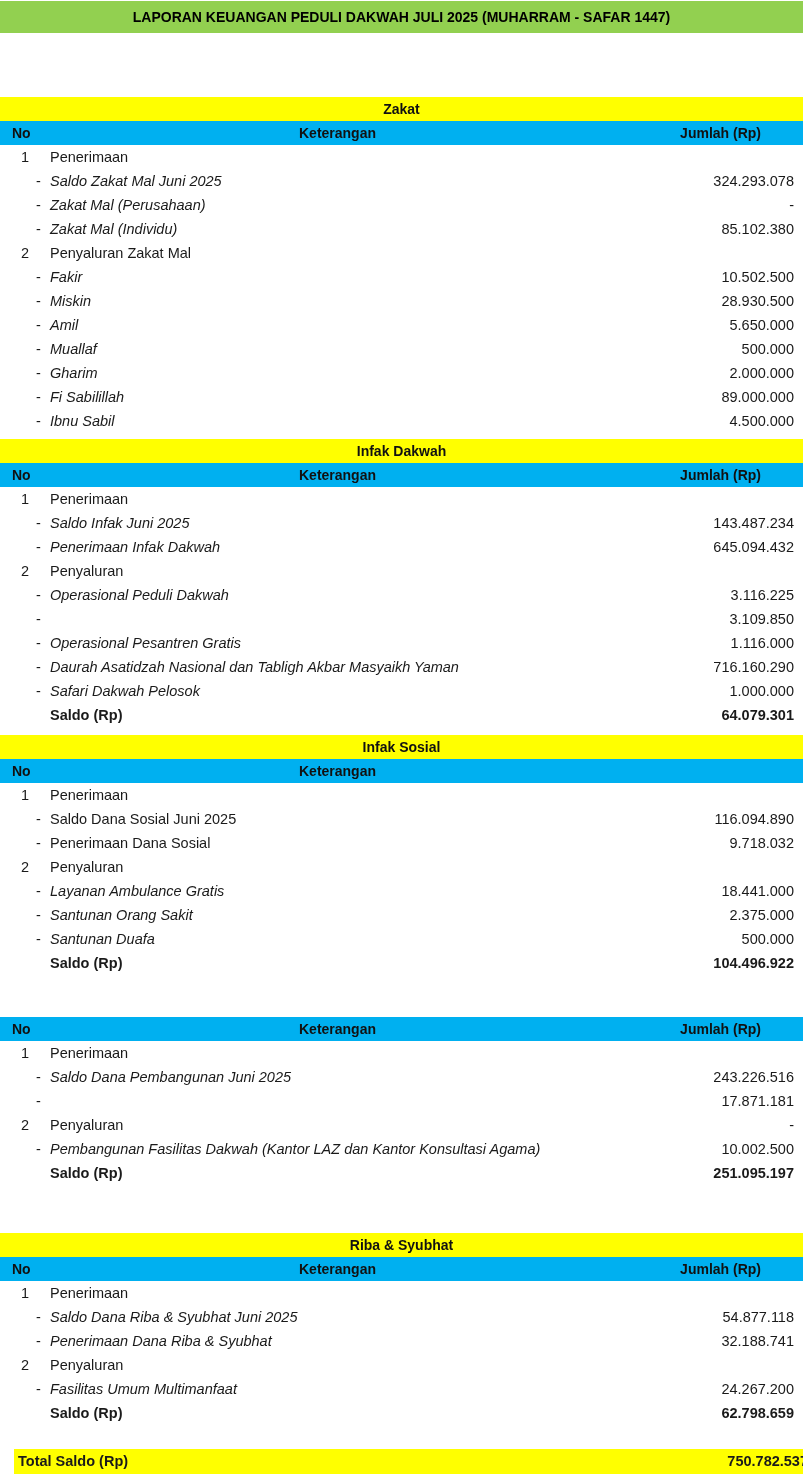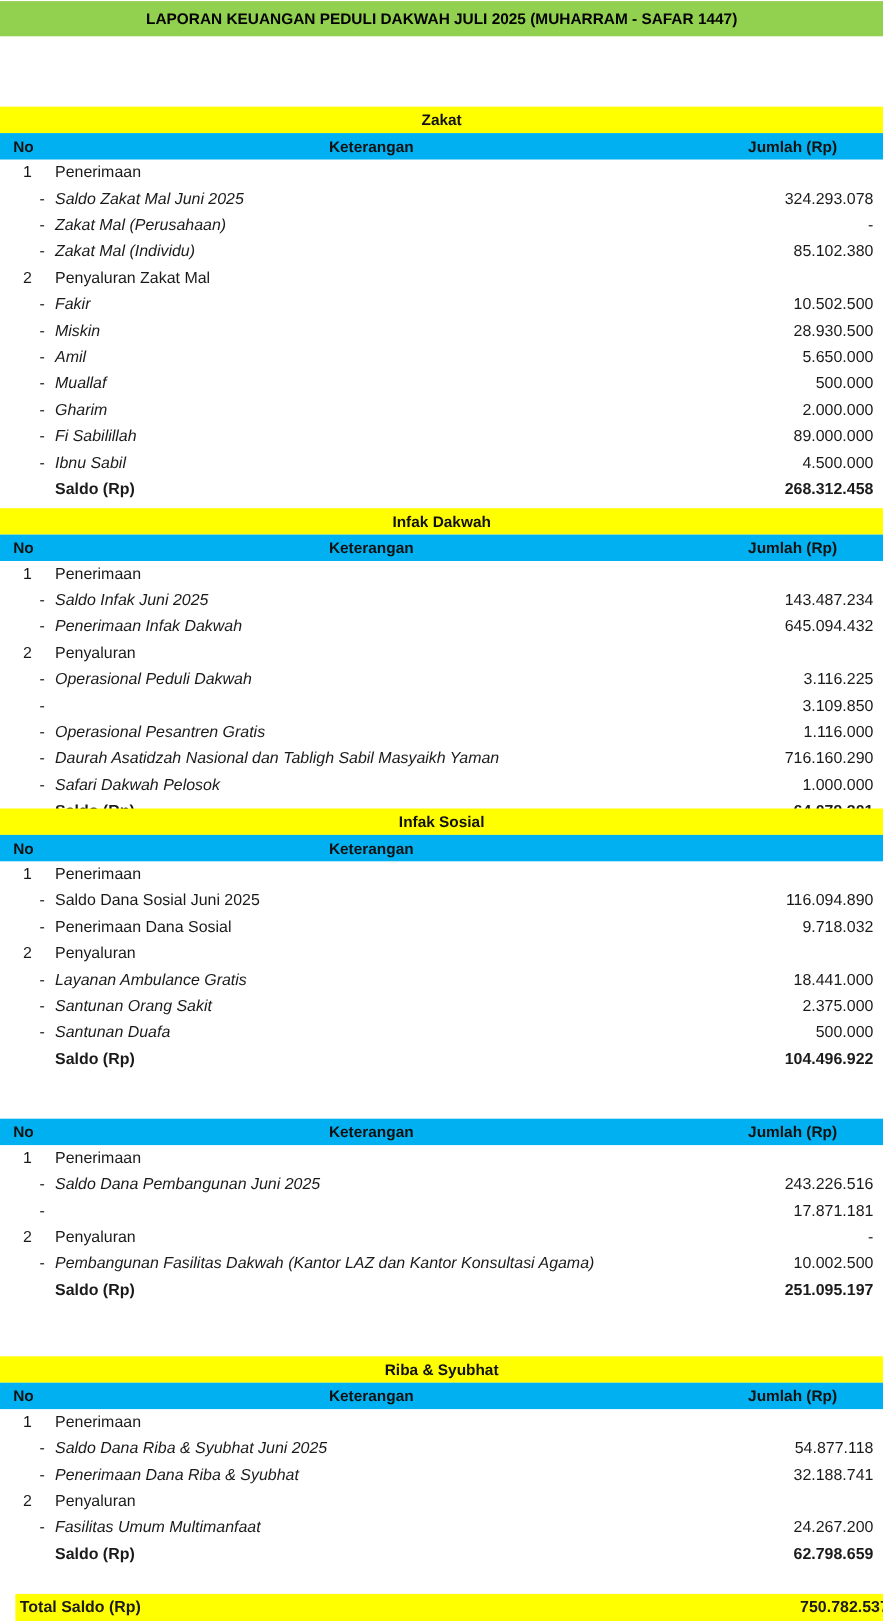--- a/index.html
+++ b/index.html
@@ -112,21 +112,21 @@
       <div class="row item">
         <span class="dash">-</span>
         <span class="ket">Ibnu Sabil</span>
         <span class="amt">4.500.000</span>
       </div>
       <div class="row saldo">
         <span class="ket">Saldo (Rp)</span>
         <span class="amt">268.312.458</span>
       </div>
     </div>
-    <div class="section" style="top: 462px;">
+    <div class="section" style="top: 439px;">
       <div class="sec-title">Infak Dakwah</div>
       <div class="col-head">
         <span class="ch-no">No</span>
         <span class="ch-ket">Keterangan</span>
         <span class="ch-jml">Jumlah (Rp)</span>
       </div>
       <div class="row group">
         <span class="no">1</span>
         <span class="ket">Penerimaan</span>
         <span class="amt"></span>
@@ -155,21 +155,21 @@
         <span class="dash">-</span>
         <span class="amt">3.109.850</span>
       </div>
       <div class="row item">
         <span class="dash">-</span>
         <span class="ket">Operasional Pesantren Gratis</span>
         <span class="amt">1.116.000</span>
       </div>
       <div class="row item">
         <span class="dash">-</span>
-        <span class="ket">Daurah Asatidzah Nasional dan Tabligh Sabil Masyaikh Yaman</span>
+        <span class="ket">Daurah Asatidzah Nasional dan Tabligh Akbar Masyaikh Yaman</span>
         <span class="amt">716.160.290</span>
       </div>
       <div class="row item">
         <span class="dash">-</span>
         <span class="ket">Safari Dakwah Pelosok</span>
         <span class="amt">1.000.000</span>
       </div>
       <div class="row saldo">
         <span class="ket">Saldo (Rp)</span>
         <span class="amt">64.079.301</span>

